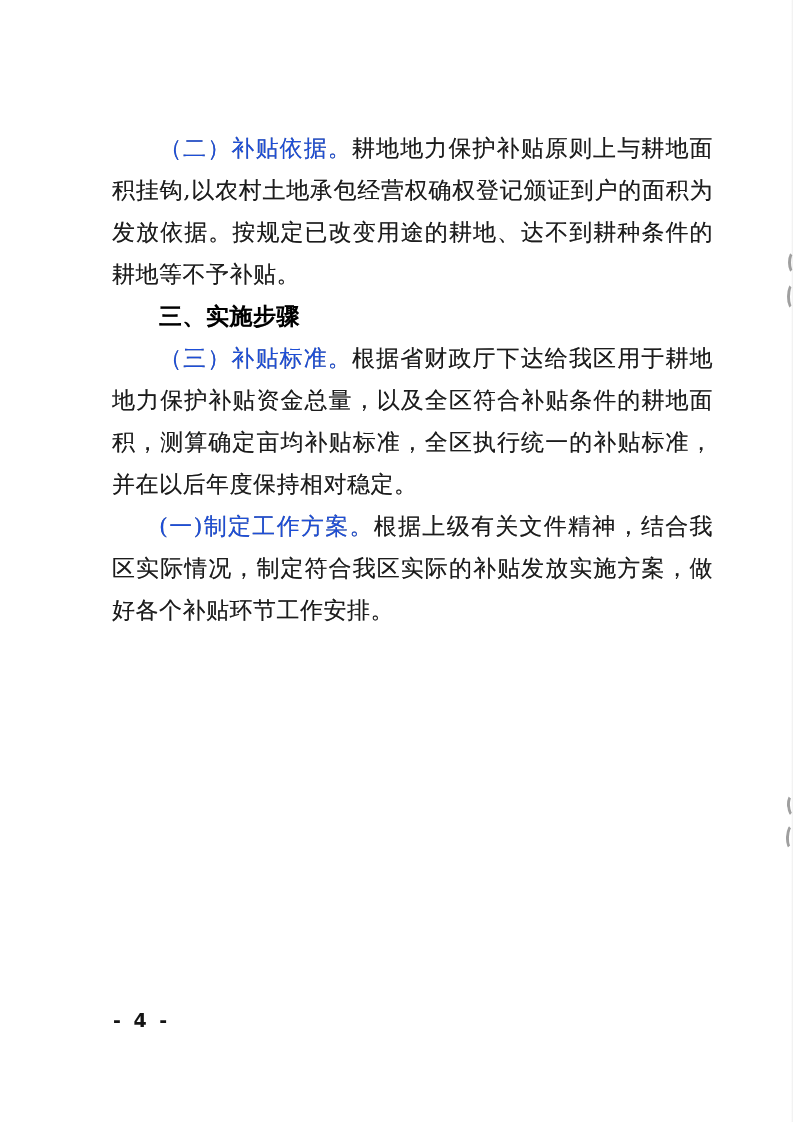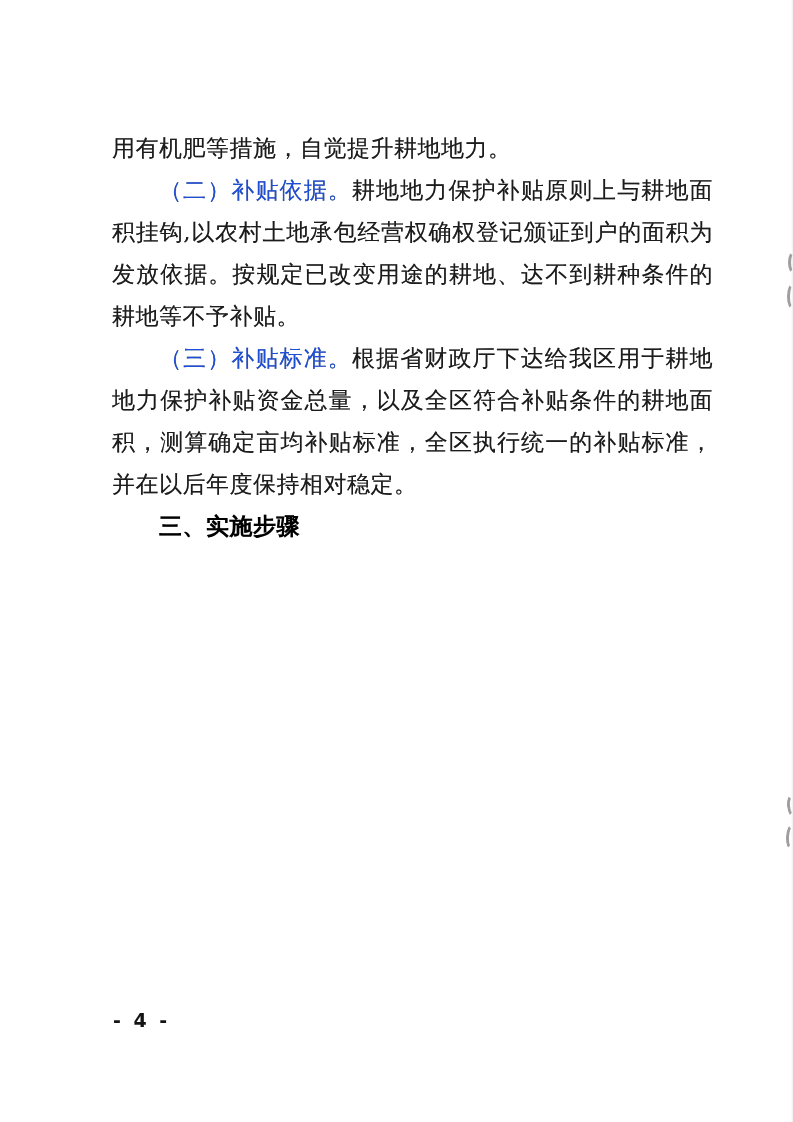--- a/index.html
+++ b/index.html
@@ -71,28 +71,28 @@
     background: linear-gradient(to left, rgba(0,0,0,0.07), rgba(0,0,0,0));
   }
 </style>
 </head>
 <body>
 
 <div class="page">
 
   <div class="content">
 
-    <p><span>用有机肥等措施，自觉提升耕地地力。</span></p>
 
     <p class="indent"><b class="lead">（二）补贴依据。</b><span>耕地地力保护补贴原则上与耕地面积挂钩,以农村土地承包经营权确权登记颁证到户的面积为发放依据。按规定已改变用途的耕地、达不到耕种条件的耕地等不予补贴。</span></p>
 
+    <p class="indent heading"><span>三、实施步骤</span></p>
+
     <p class="indent"><b class="lead">（三）补贴标准。</b><span>根据省财政厅下达给我区用于耕地地力保护补贴资金总量，以及全区符合补贴条件的耕地面积，测算确定亩均补贴标准，全区执行统一的补贴标准，并在以后年度保持相对稳定。</span></p>
 
-    <p class="indent heading"><span>三、实施步骤</span></p>
-
+    <p class="indent"><b class="lead">(一)制定工作方案。</b><span>根据上级有关文件精神，结合我区实际情况，制定符合我区实际的补贴发放实施方案，做好各个补贴环节工作安排。</span></p>
 
 
   </div>
 
   <div class="footer">- 4 -</div>
 
   <div class="scan-mark m1"></div>
   <div class="scan-mark m2"></div>
   <div class="scan-mark m3"></div>
   <div class="scan-mark m4"></div>

